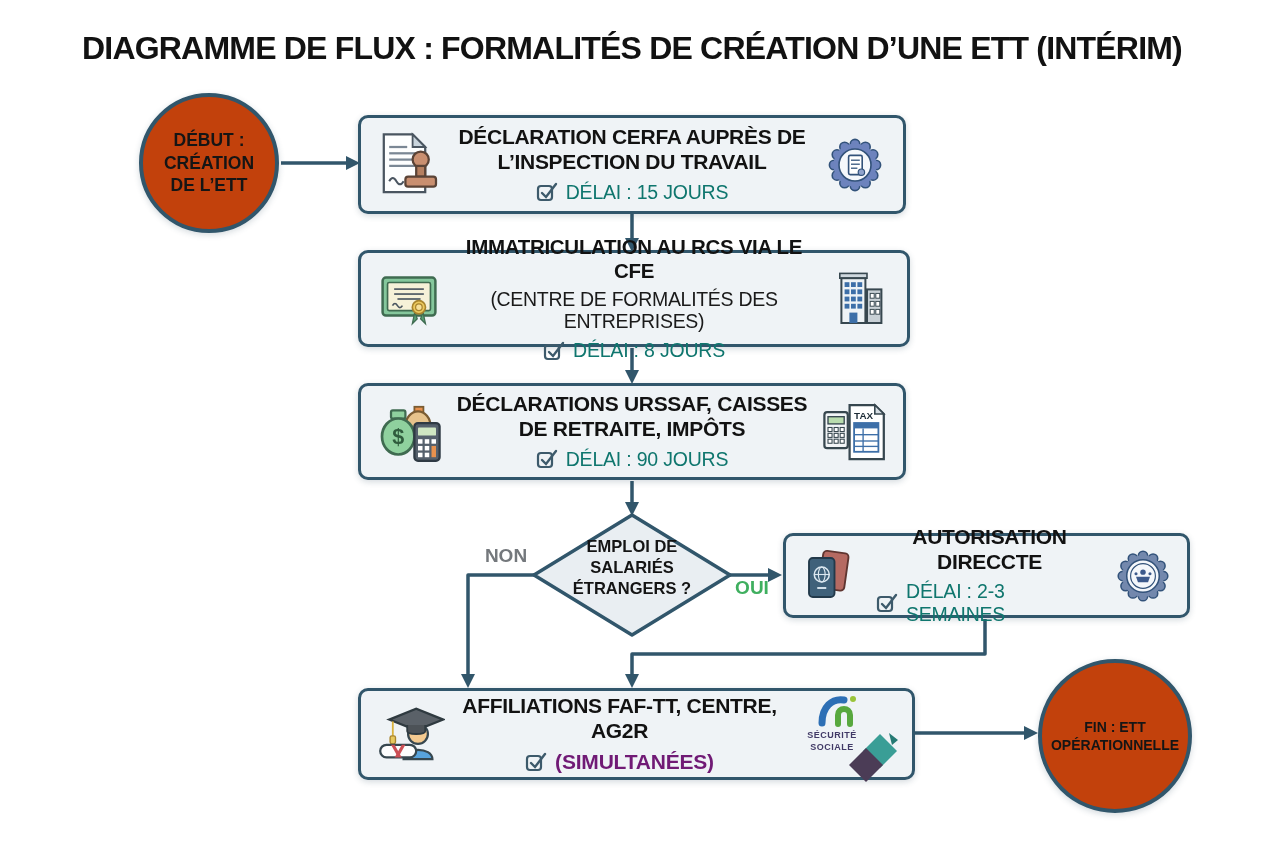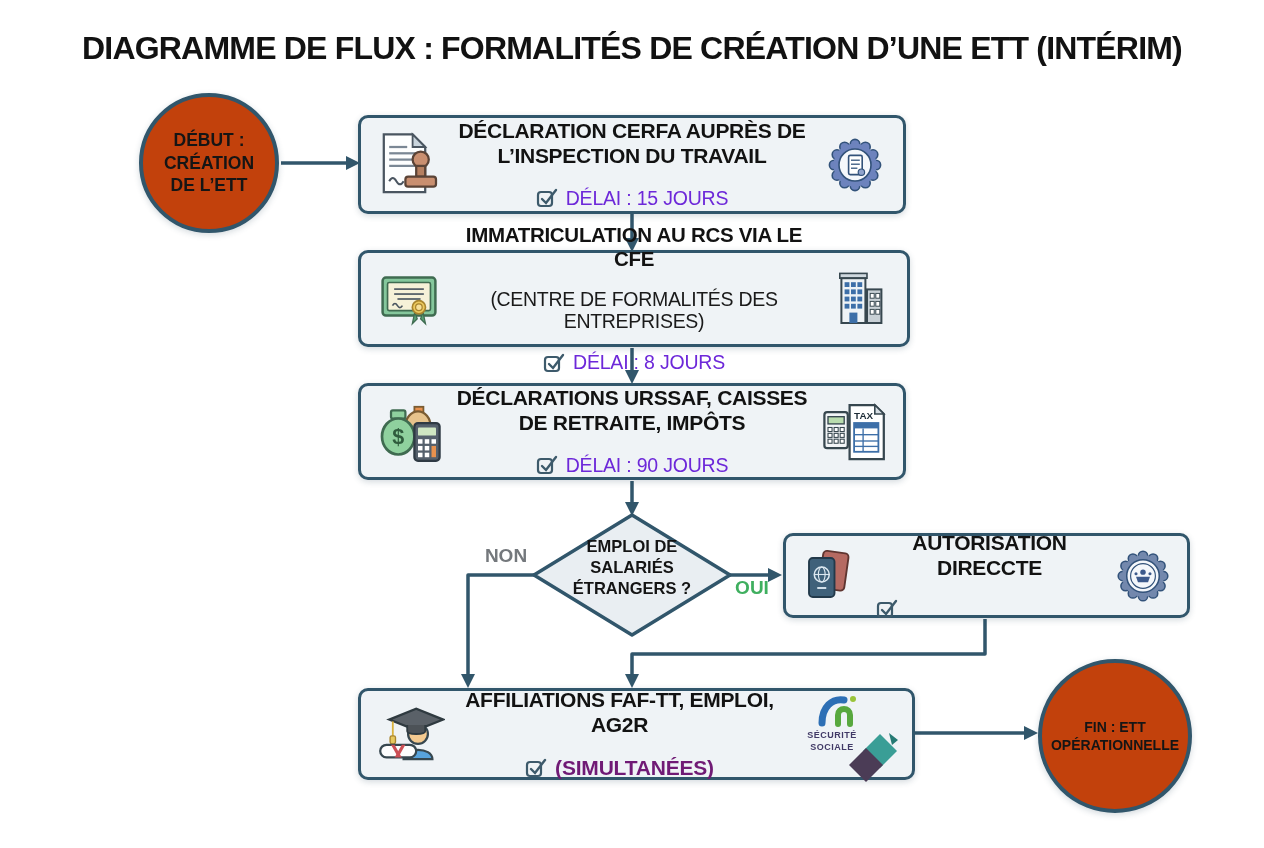--- a/index.html
+++ b/index.html
@@ -15,27 +15,27 @@
           text-align:center;font-weight:bold;color:#151515;
           box-shadow:0 2px 6px rgba(40,70,90,.2);}
   .circle span{white-space:pre-line;line-height:1.3;}
   .start{left:139px;top:93px;width:132px;height:132px;font-size:17.5px;}
   .end{left:1038px;top:659px;width:146px;height:146px;font-size:14px;}
 
   .box{position:absolute;z-index:2;border:3px solid #31566b;border-radius:10px;
        background:#eff3f6;display:flex;align-items:center;gap:8px;
        padding:6px 12px;box-sizing:border-box;box-shadow:0 2px 6px rgba(40,70,90,.2);}
   .box .content{flex:1;display:flex;flex-direction:column;align-items:center;
-       justify-content:center;gap:18px;min-width:0;}
+       justify-content:center;gap:6px;min-width:0;}
   .content.left{align-items:flex-start;padding-left:6px;}
   .box-title{font-size:21px;font-weight:bold;color:#121212;text-align:center;
        line-height:1.18;white-space:pre-line;letter-spacing:-0.3px;}
   .box-title.sm{font-size:20.5px;}
   .box-subtitle{font-size:19.5px;color:#1a1a1a;text-align:center;line-height:1.12;letter-spacing:-0.3px;}
-  .delay-row{display:flex;align-items:center;gap:8px;font-size:19.5px;color:#6d28d9;letter-spacing:-0.2px;}
+  .delay-row{display:flex;align-items:center;gap:8px;font-size:19.5px;color:#0f766e;letter-spacing:-0.2px;}
   .delay-row.bold{font-weight:bold;font-size:21px;color:#701a75;}
   .checkbox{flex:0 0 auto;}
 
   .icon{width:72px;display:flex;justify-content:center;align-items:center;flex:0 0 auto;}
   .icon.narrow{width:64px;}
 
   #box-cerfa{left:358px;top:115px;width:548px;height:99px;}
   #box-rcs{left:358px;top:250px;width:552px;height:97px;}
   #box-urssaf{left:358px;top:383px;width:548px;height:97px;}
   #box-direccte{left:783px;top:533px;width:407px;height:85px;}
@@ -289,20 +289,21 @@
         <line x1="23" y1="56" x2="35" y2="56" stroke="#dce8f0" stroke-width="2.5"></line>
       </svg>
     </div>
     <div class="content left">
       <div class="box-title">AUTORISATION DIRECCTE</div>
       <div class="delay-row">
         <svg class="checkbox" width="22" height="22" viewBox="0 0 22 22">
           <rect x="2" y="5" width="14" height="14" rx="3" fill="none" stroke="#3d5a6b" stroke-width="2.2"></rect>
           <path d="M6,12 l4,4 L20,3" fill="none" stroke="#3d5a6b" stroke-width="2.4" stroke-linecap="round"></path>
         </svg>
+        <span>DÉLAI : 2-3 SEMAINES</span>
       </div>
     </div>
     <div class="icon narrow">
       <svg width="62" height="62" viewBox="0 0 80 80">
         <g fill="#7388ad" stroke="#32527a" stroke-width="2">
           <circle cx="66" cy="40" r="6"></circle>
             <circle cx="62.5" cy="53" r="6"></circle>
             <circle cx="53" cy="62.5" r="6"></circle>
           <circle cx="40" cy="66" r="6"></circle>
             <circle cx="27" cy="62.5" r="6"></circle>
@@ -335,21 +336,21 @@
         <polygon points="18,24 48,12 78,24 48,36" fill="#5a6168" stroke="#2f3a40" stroke-width="2.5"></polygon>
         <path d="M38,30 v7 c0,4 20,4 20,0 v-7" fill="#4c5257" stroke="#2f3a40" stroke-width="2"></path>
         <line x1="22" y1="26" x2="22" y2="42" stroke="#d9b13c" stroke-width="2"></line>
         <rect x="19" y="42" width="6" height="9" rx="2" fill="#e8c95e" stroke="#a8842e" stroke-width="1.5"></rect>
         <rect x="8" y="52" width="40" height="14" rx="7" fill="#fdfdfd" stroke="#37474f" stroke-width="2.5"></rect>
         <polygon points="24,52 32,66 28,66 20,52" fill="#cc4f55"></polygon>
         <polygon points="32,52 24,66 28,66 36,52" fill="#cc4f55"></polygon>
       </svg>
     </div>
     <div class="content">
-      <div class="box-title">AFFILIATIONS FAF-TT, EMPLOI, AG2R</div>
+      <div class="box-title">AFFILIATIONS FAF-TT, CENTRE, AG2R</div>
       <div class="delay-row bold">
         <svg class="checkbox" width="22" height="22" viewBox="0 0 22 22">
           <rect x="2" y="5" width="14" height="14" rx="3" fill="none" stroke="#3d5a6b" stroke-width="2.2"></rect>
           <path d="M6,12 l4,4 L20,3" fill="none" stroke="#3d5a6b" stroke-width="2.4" stroke-linecap="round"></path>
         </svg>
         <span>(SIMULTANÉES)</span>
       </div>
     </div>
     <div class="secu-wrap">
       <svg class="secu-mark" width="44" height="36" viewBox="0 0 44 36">

